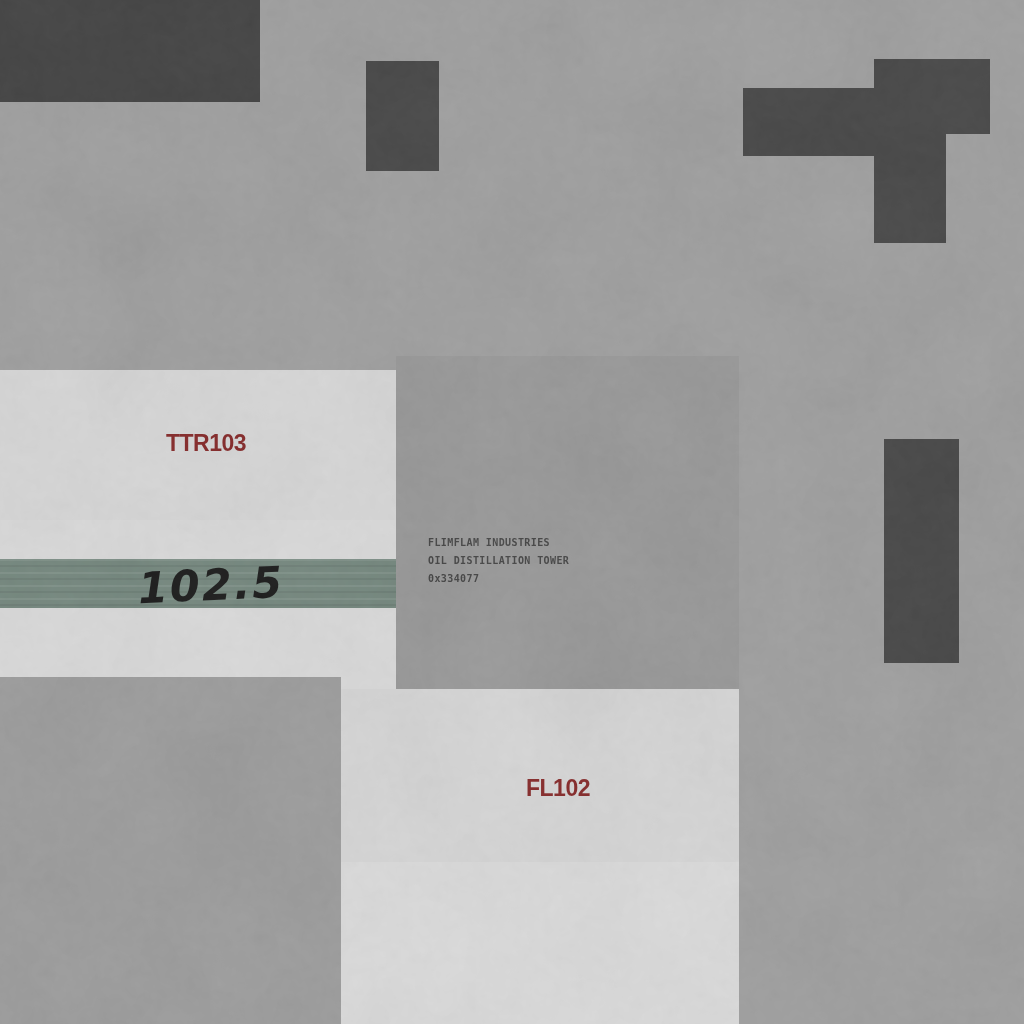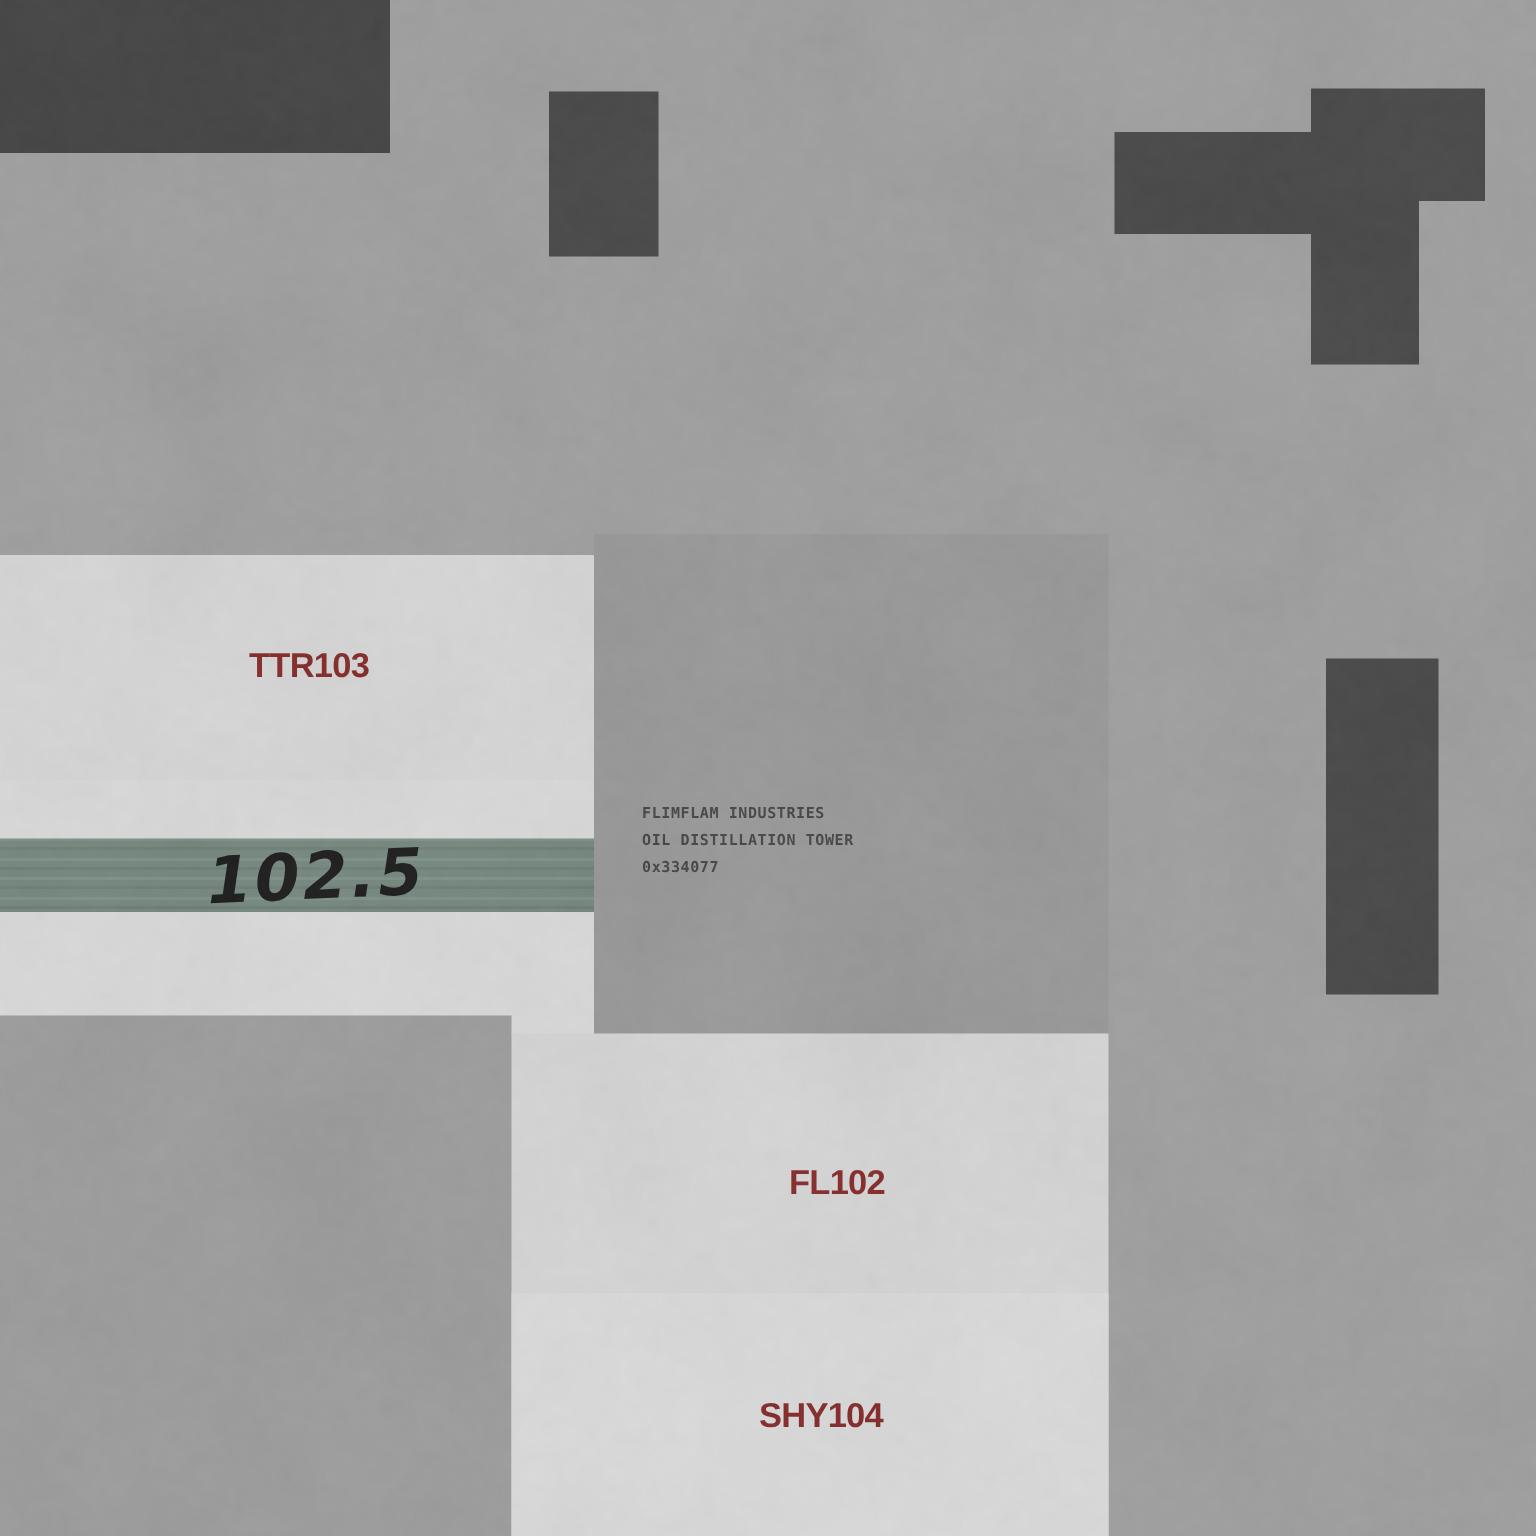--- a/index.html
+++ b/index.html
@@ -118,21 +118,20 @@
   <div class="abs dark blk-tr-column"></div>
   <div class="abs dark blk-tr-right"></div>
   <div class="abs dark blk-tall-right"></div>
 
   <div class="abs unit-label lbl-ttr">TTR103</div>
 
   <div class="abs gauge-value">102.5</div>
 
   <div class="abs unit-label lbl-fl">FL102</div>
 
-  <div class="abs unit-label lbl-shy">SHY104</div>
 
   <div class="abs plaque">
     <span>FLIMFLAM INDUSTRIES</span>
     <span>OIL DISTILLATION TOWER</span>
     <span>0x334077</span>
   </div>
 
   <svg class="noise" width="1024" height="1024" opacity="0.10">
     <filter id="n-coarse" x="0" y="0" width="100%" height="100%">
       <feTurbulence type="fractalNoise" baseFrequency="0.011" numOctaves="3" seed="7"></feTurbulence>

